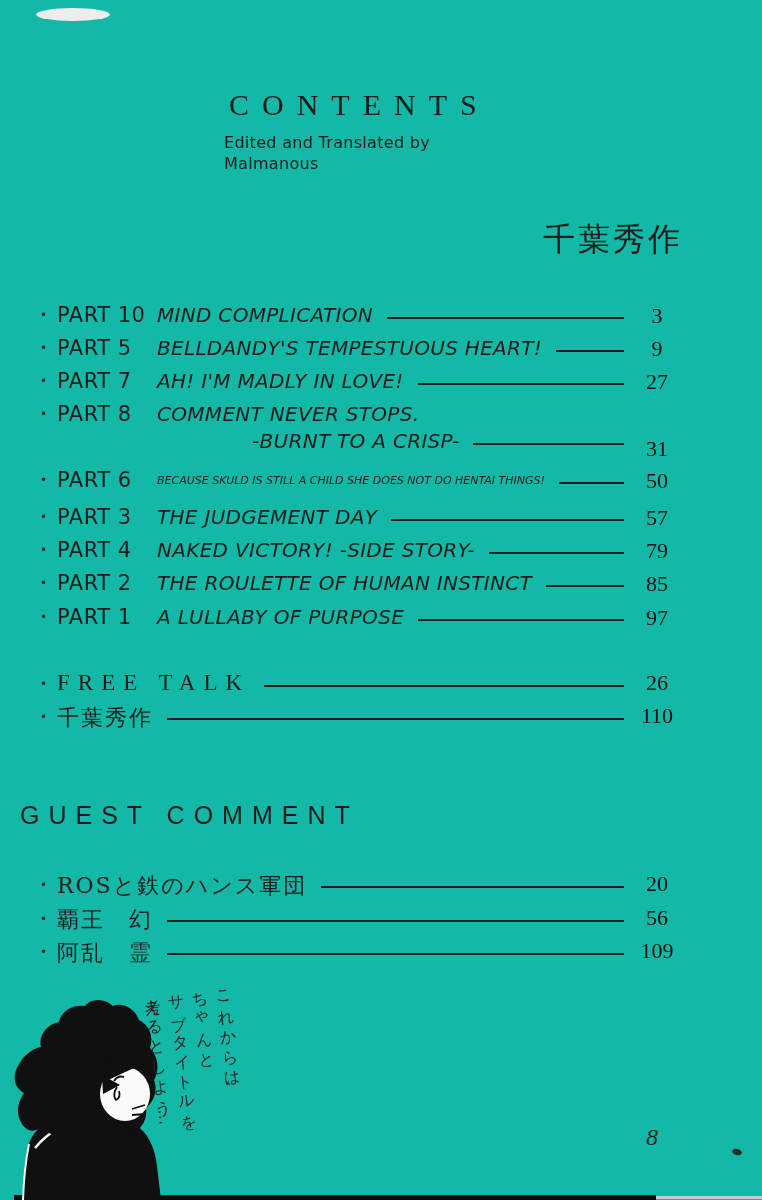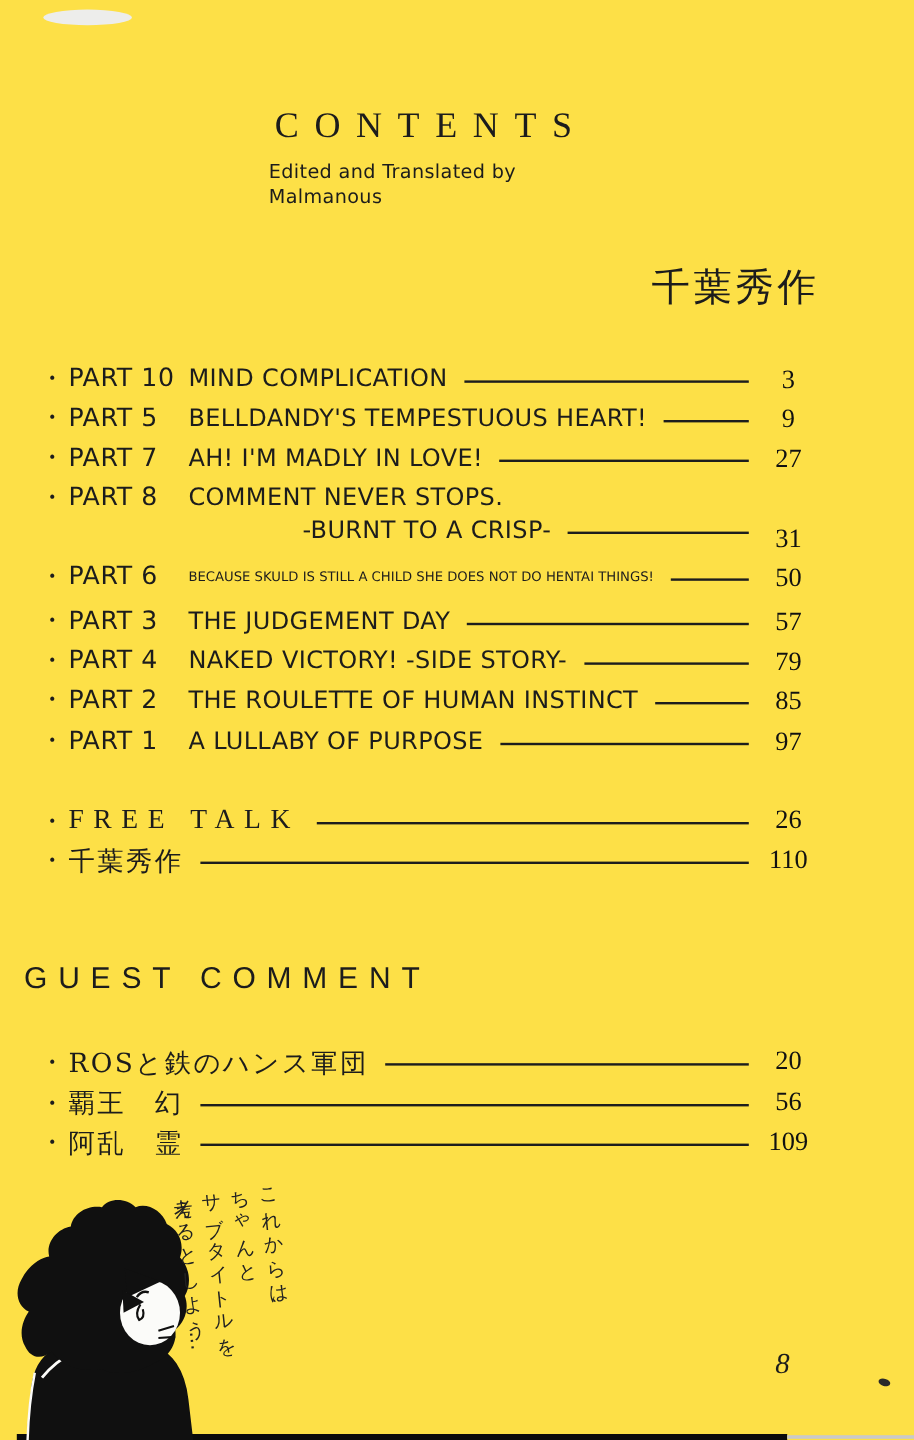--- a/index.html
+++ b/index.html
@@ -1,31 +1,31 @@
 <!DOCTYPE html>
 <html><head>
 <meta charset="utf-8">
 <style>
   html,body{margin:0;padding:0;background:#888;}
-  .page{position:relative;width:762px;height:1200px;margin:0 auto;background:#fde047;
+  .page{position:relative;width:762px;height:1200px;margin:0 auto;background:#14b8a6;
         overflow:hidden;color:#1c1c1c;font-family:"DejaVu Sans",sans-serif;}
 
   .smudge{position:absolute;left:36px;top:8px;width:74px;height:13px;background:#ededeb;
           border-radius:50%;}
 
   .title{position:absolute;left:229px;top:88px;font-family:"Liberation Serif","DejaVu Serif",serif;
          font-size:30px;letter-spacing:13px;white-space:nowrap;}
   .credit{position:absolute;left:224px;top:132px;font-size:16px;line-height:21px;letter-spacing:.3px;}
   .author{position:absolute;left:543px;top:218px;font-family:"Liberation Serif","DejaVu Serif",serif;
           font-size:32px;letter-spacing:3px;white-space:nowrap;}
 
   .row{position:absolute;left:40px;right:82px;display:flex;align-items:flex-start;white-space:nowrap;}
   .dot{width:17px;font-size:12px;padding-top:5px;}
   .plabel{width:100px;font-size:21px;letter-spacing:.5px;}
-  .ptitle{font-size:20px;letter-spacing:.3px;}
+  .ptitle{font-size:20px;letter-spacing:.3px;font-style:italic;}
   .ptitle.small{font-size:11px;padding-top:6px;letter-spacing:0;}
   .leader{flex:1;height:14px;border-bottom:2px solid #1d1d1d;margin:0 10px 0 14px;min-width:14px;}
   .pnum{width:46px;text-align:center;font-family:"Liberation Serif","DejaVu Serif",serif;font-size:22px;color:#111;}
   .pnum.lower{position:relative;top:7px;}
   .xt.lat{font-family:"Liberation Serif","DejaVu Serif",serif;font-size:23px;letter-spacing:8px;}
   .xt.jp{font-family:"DejaVu Serif","Liberation Serif",serif;font-size:22px;letter-spacing:2px;}
   .row.xrow .dot{padding-top:7px;}
   .row.xrow .leader{height:15px;}
 
   .guest-heading{position:absolute;left:20px;top:801px;font-family:Liberation Sans, sans-serif;

